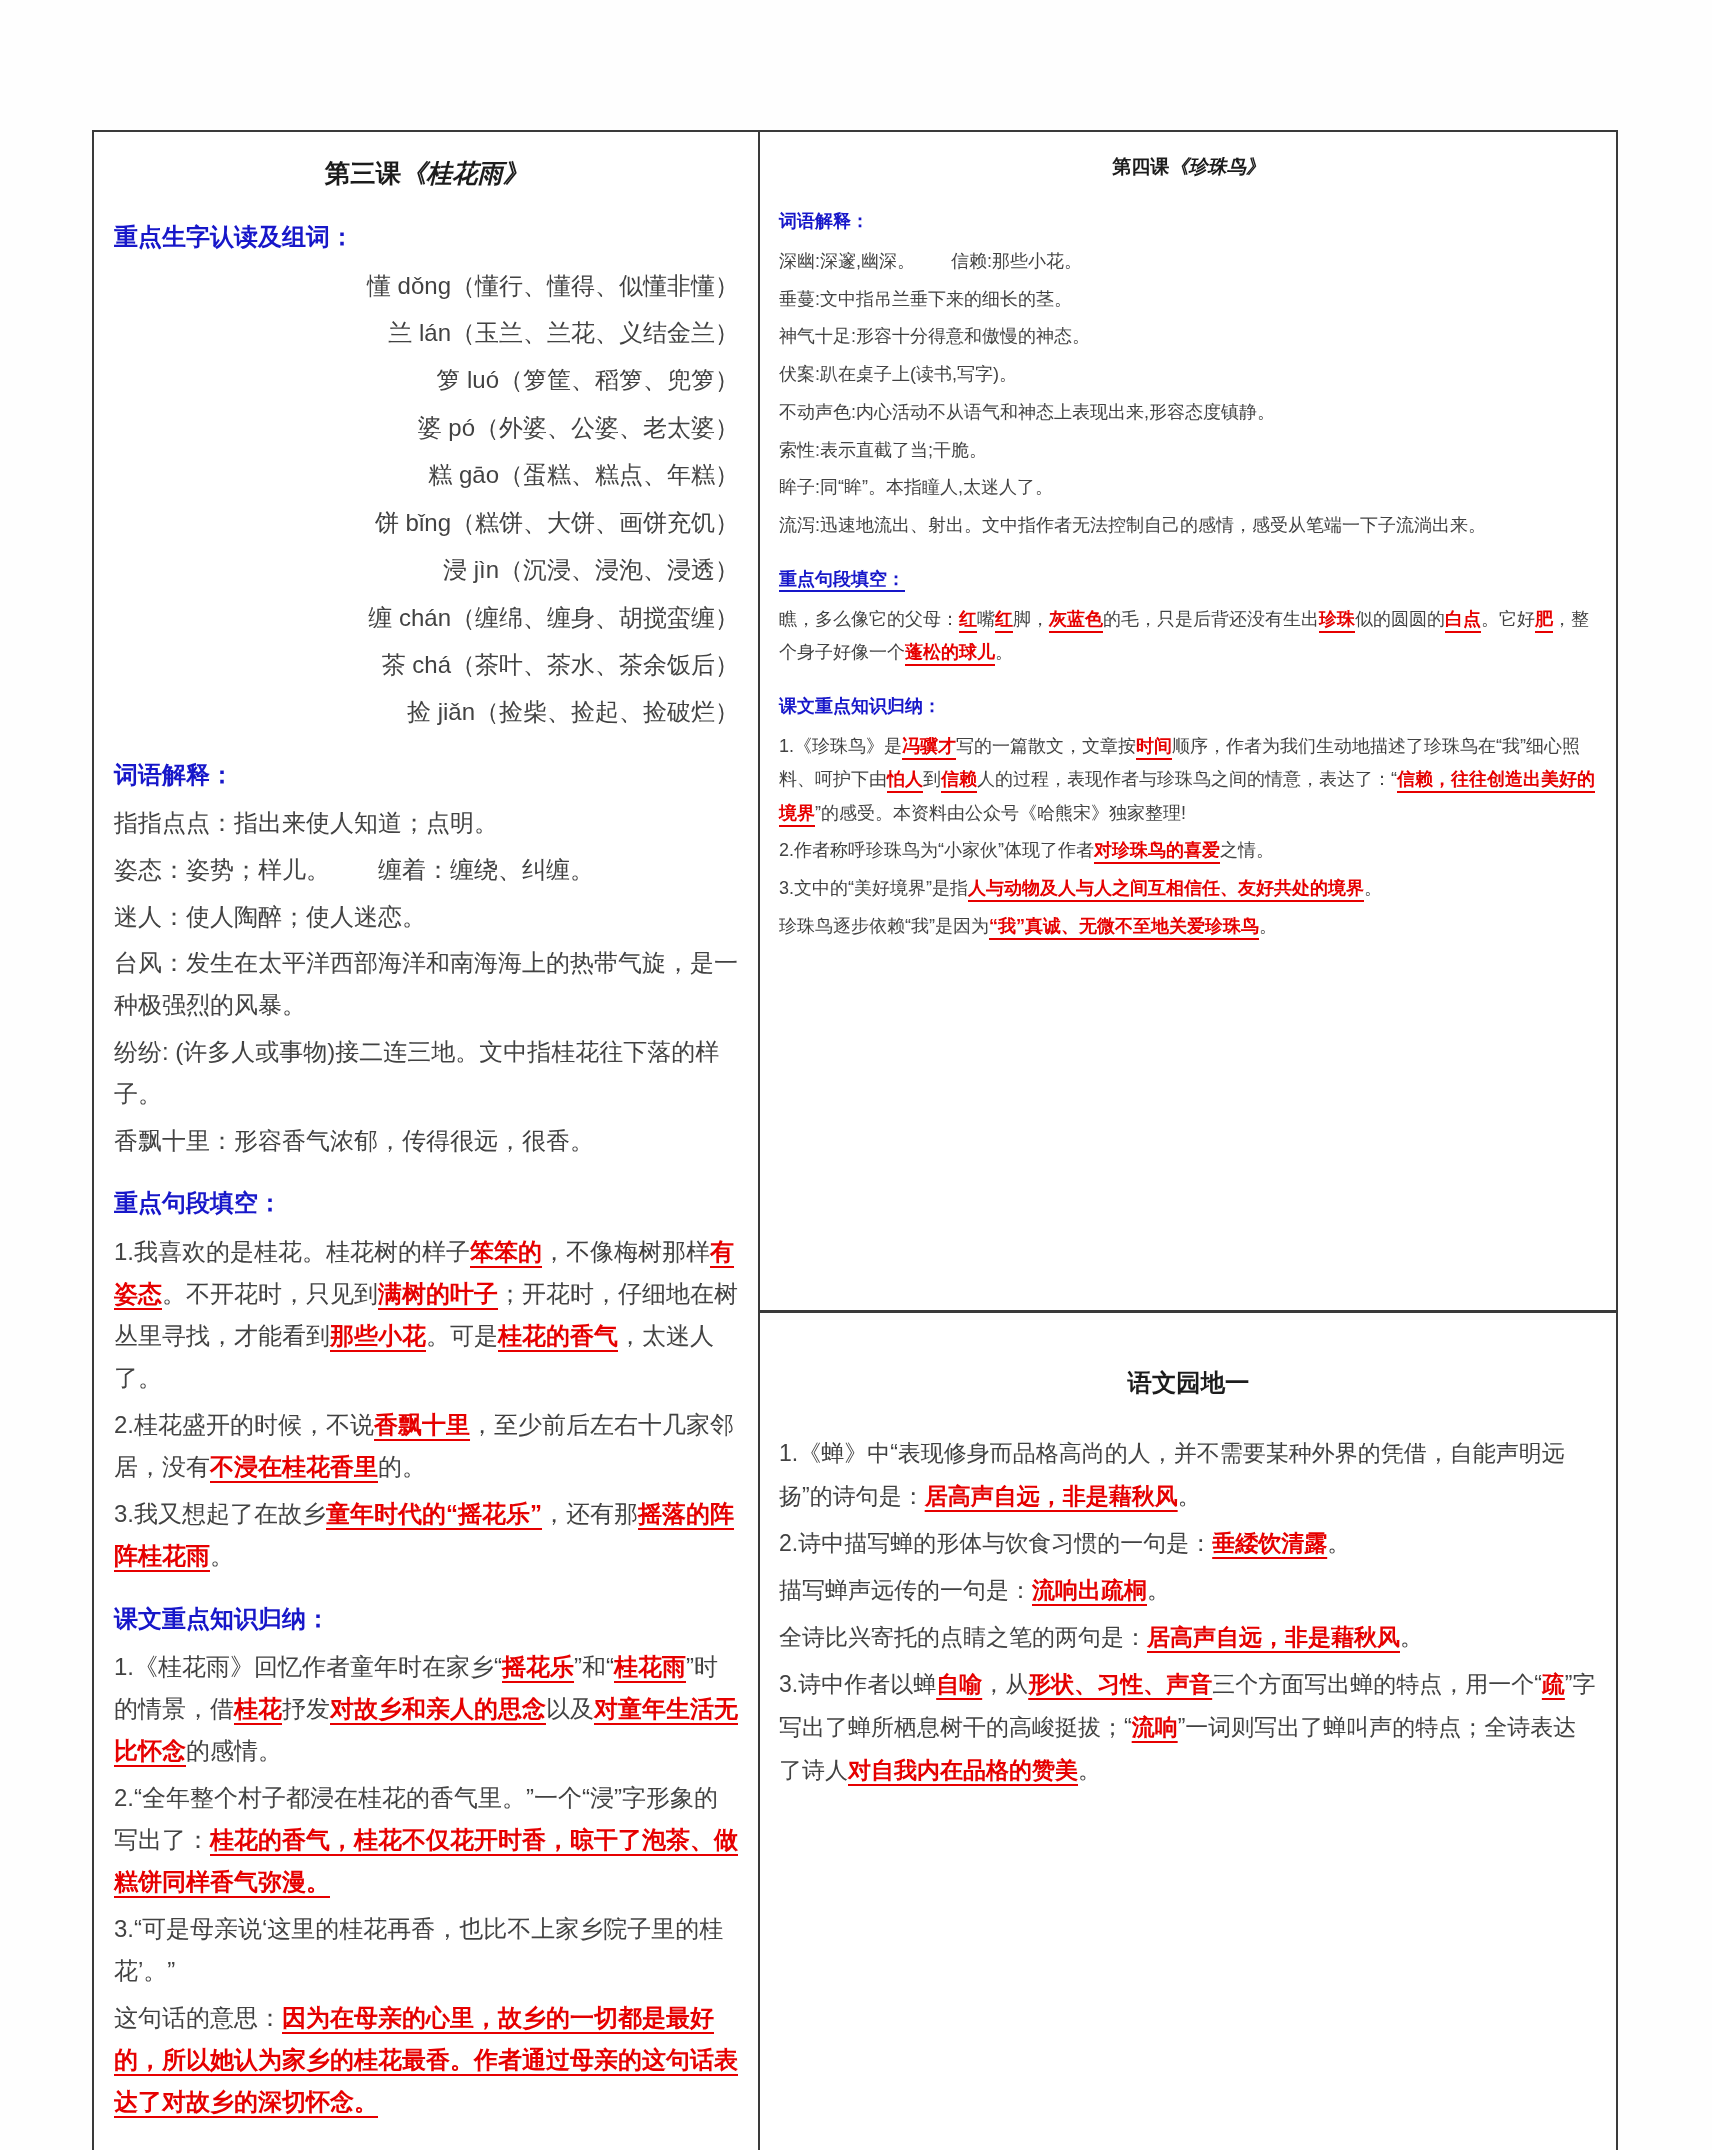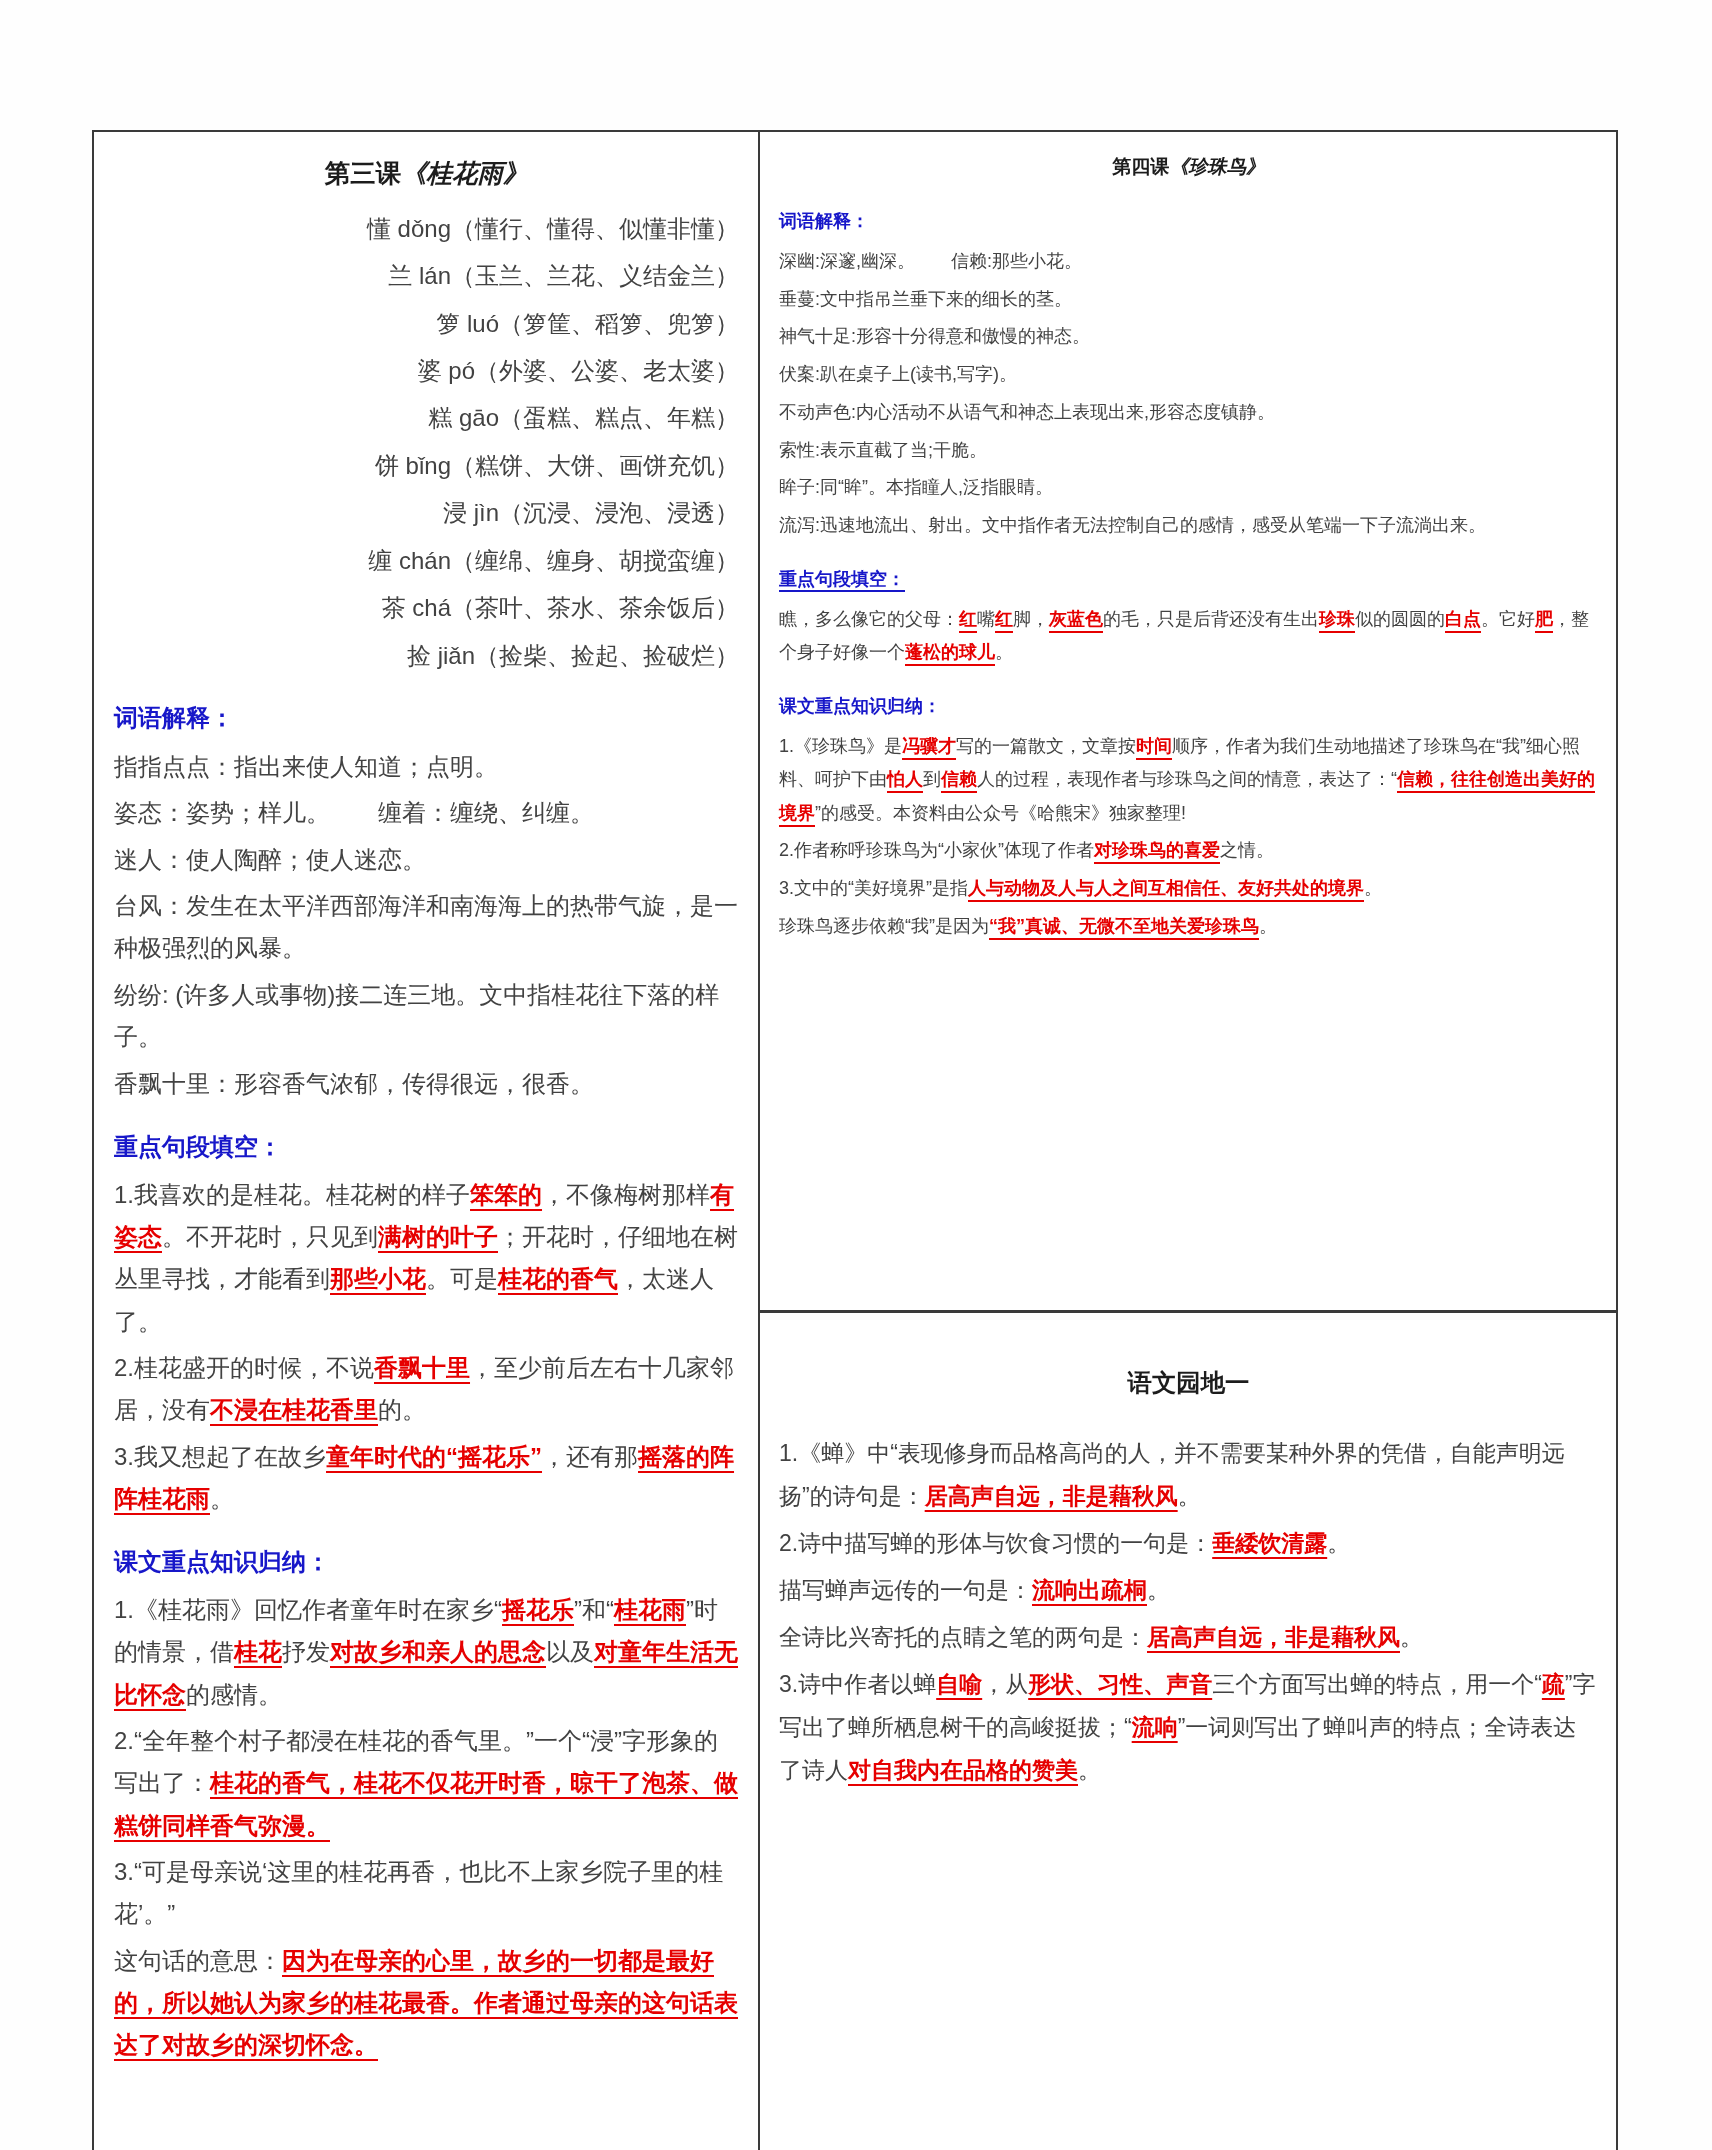--- a/index.html
+++ b/index.html
@@ -83,20 +83,21 @@
   }
   .run.italic { font-style: italic; }
 </style>
 </head>
 <body>
 
 <div class="sheet">
   <div class="doc-table">
     <div class="col-left">
         <div class="block title"><span class="run">第三课</span><span class="run italic">《桂花雨》</span></div>
+        <div class="block header"><span class="run">重点生字认读及组词：</span></div>
         <div class="block p kw"><span class="run">懂 dǒng（懂行、懂得、似懂非懂）</span></div>
         <div class="block p kw"><span class="run">兰 lán（玉兰、兰花、义结金兰）</span></div>
         <div class="block p kw"><span class="run">箩 luó（箩筐、稻箩、兜箩）</span></div>
         <div class="block p kw"><span class="run">婆 pó（外婆、公婆、老太婆）</span></div>
         <div class="block p kw"><span class="run">糕 gāo（蛋糕、糕点、年糕）</span></div>
         <div class="block p kw"><span class="run">饼 bǐng（糕饼、大饼、画饼充饥）</span></div>
         <div class="block p kw"><span class="run">浸 jìn（沉浸、浸泡、浸透）</span></div>
         <div class="block p kw"><span class="run">缠 chán（缠绵、缠身、胡搅蛮缠）</span></div>
         <div class="block p kw"><span class="run">茶 chá（茶叶、茶水、茶余饭后）</span></div>
         <div class="block p kw"><span class="run">捡 jiǎn（捡柴、捡起、捡破烂）</span></div>
@@ -120,21 +121,21 @@
     <div class="col-right">
       <div class="cell-top">
           <div class="block title"><span class="run">第四课</span><span class="run italic">《珍珠鸟》</span></div>
           <div class="block header"><span class="run">词语解释：</span></div>
           <div class="block p"><span class="run">深幽:深邃,幽深。　　信赖:那些小花。</span></div>
           <div class="block p"><span class="run">垂蔓:文中指吊兰垂下来的细长的茎。</span></div>
           <div class="block p"><span class="run">神气十足:形容十分得意和傲慢的神态。</span></div>
           <div class="block p"><span class="run">伏案:趴在桌子上(读书,写字)。</span></div>
           <div class="block p"><span class="run">不动声色:内心活动不从语气和神态上表现出来,形容态度镇静。</span></div>
           <div class="block p"><span class="run">索性:表示直截了当;干脆。</span></div>
-          <div class="block p"><span class="run">眸子:同“眸”。本指瞳人,泛指眼睛。</span></div>
+          <div class="block p"><span class="run">眸子:同“眸”。本指瞳人,太迷人了。</span></div>
           <div class="block p"><span class="run">流泻:迅速地流出、射出。文中指作者无法控制自己的感情，感受从笔端一下子流淌出来。</span></div>
           <div class="block header u"><span class="run">重点句段填空：</span></div>
           <div class="block p"><span class="run">瞧，多么像它的父母：</span><span class="run red">红</span><span class="run">嘴</span><span class="run red">红</span><span class="run">脚，</span><span class="run red">灰蓝色</span><span class="run">的毛，只是后背还没有生出</span><span class="run red">珍珠</span><span class="run">似的圆圆的</span><span class="run red">白点</span><span class="run">。它好</span><span class="run red">肥</span><span class="run">，整个身子好像一个</span><span class="run red">蓬松的球儿</span><span class="run">。</span></div>
           <div class="block header"><span class="run">课文重点知识归纳：</span></div>
           <div class="block p"><span class="run">1.《珍珠鸟》是</span><span class="run red">冯骥才</span><span class="run">写的一篇散文，文章按</span><span class="run red">时间</span><span class="run">顺序，作者为我们生动地描述了珍珠鸟在“我”细心照料、呵护下由</span><span class="run red">怕人</span><span class="run">到</span><span class="run red">信赖</span><span class="run">人的过程，表现作者与珍珠鸟之间的情意，表达了：“</span><span class="run red">信赖，往往创造出美好的境界</span><span class="run">”的感受。本资料由公众号《哈熊宋》独家整理!</span></div>
           <div class="block p"><span class="run">2.作者称呼珍珠鸟为“小家伙”体现了作者</span><span class="run red">对珍珠鸟的喜爱</span><span class="run">之情。</span></div>
           <div class="block p"><span class="run">3.文中的“美好境界”是指</span><span class="run red">人与动物及人与人之间互相信任、友好共处的境界</span><span class="run">。</span></div>
           <div class="block p"><span class="run">珍珠鸟逐步依赖“我”是因为</span><span class="run red">“我”真诚、无微不至地关爱珍珠鸟</span><span class="run">。</span></div>
         </div>
       <div class="cell-bottom">

